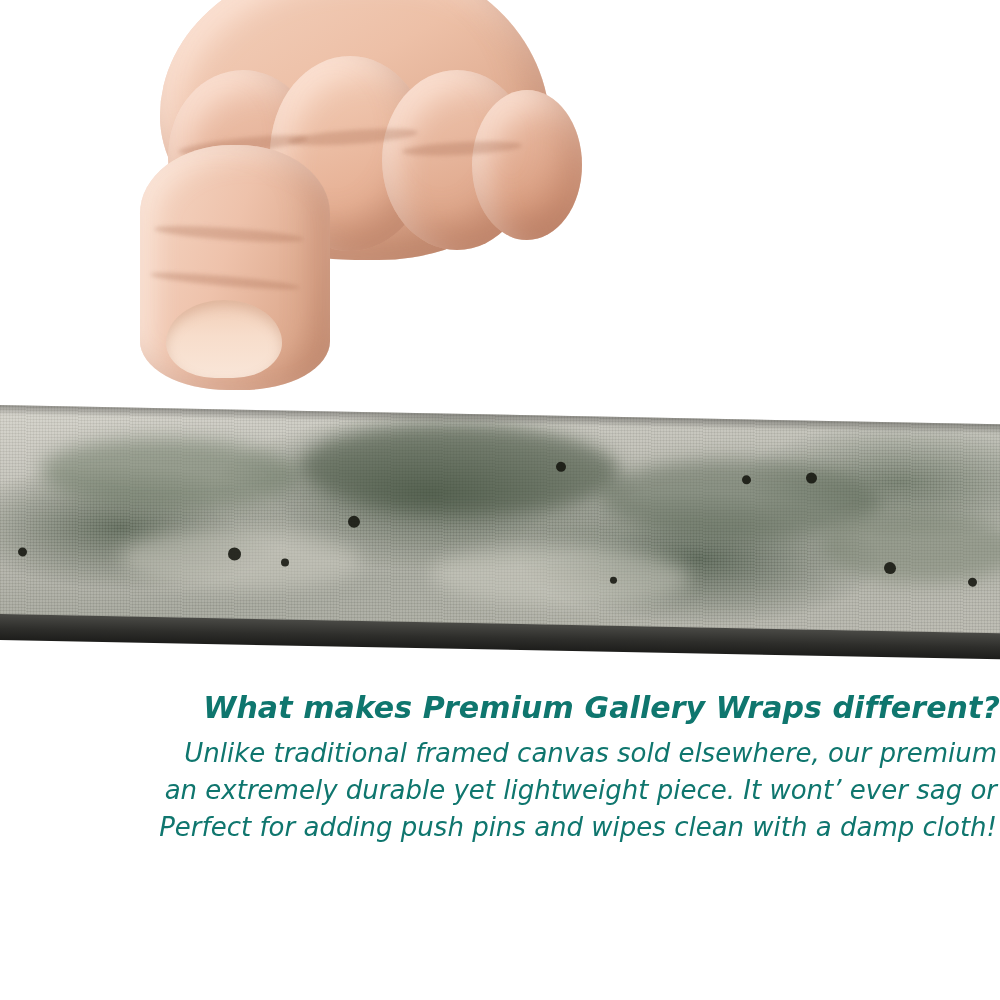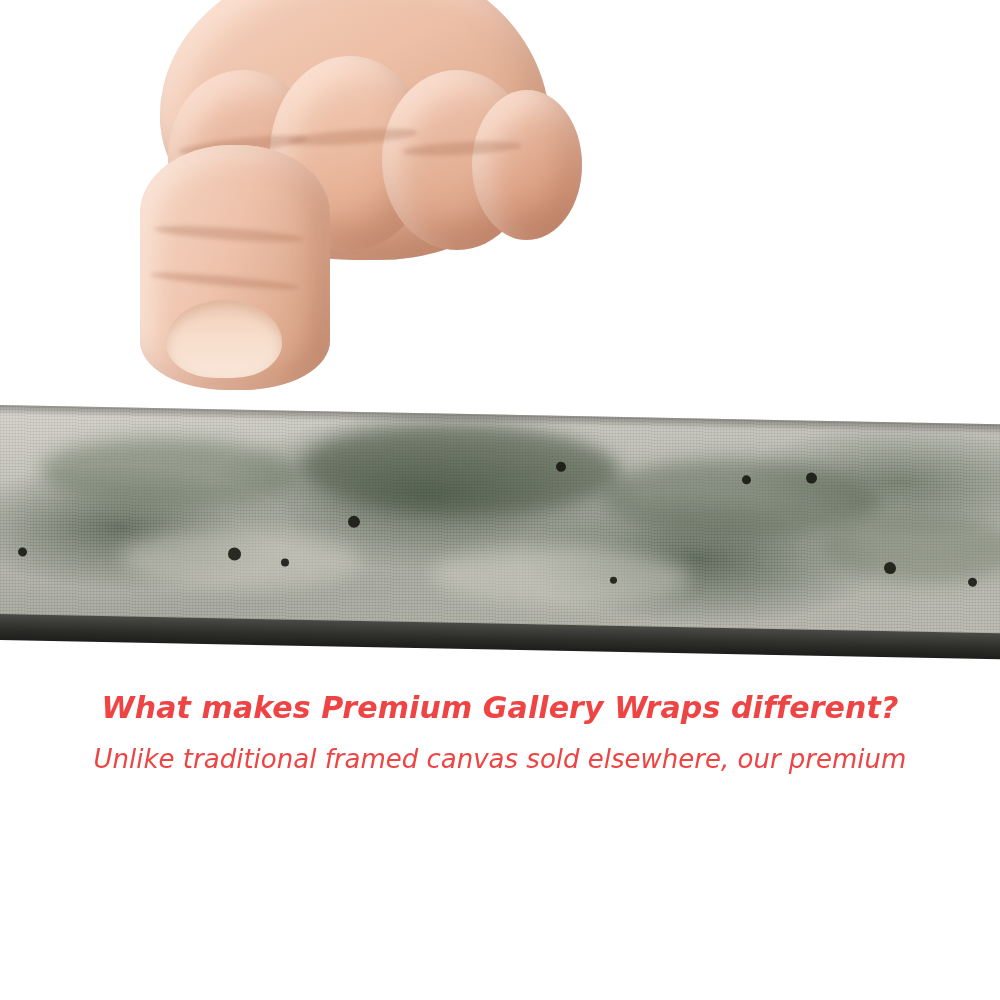--- a/index.html
+++ b/index.html
@@ -166,33 +166,33 @@
     transform-origin: left top;
     pointer-events: none;
   }
 
   
   .caption {
     position: absolute;
     left: 0;
     top: 690px;
     width: 1000px;
-    text-align: center;
-    color: #ef4444;
+    text-align: right;
+    color: #0f766e;
     font-family: "DejaVu Sans", sans-serif;
     font-style: italic;
   }
   .caption h2 {
     margin: 0 0 10px 0;
     font-size: 30px;
     font-weight: 700;
     letter-spacing: 0.1px;
   }
   .caption p {
-    margin: 16px;
+    margin: 3px;
     font-size: 26px;
     line-height: 1.42;
     font-weight: 400;
   }
   .caption .line {
     display: block;
   }
 </style>
 </head>
 <body>
@@ -236,16 +236,18 @@
       <div class="strip-speck" style="left:968px; top:154px; width:9px;  height:9px;"></div>
     </div>
     <div class="strip-top-shadow"></div>
     <div class="strip-bottom-edge"></div>
   </div>
 
   <div class="caption">
     <h2>What makes Premium Gallery Wraps different?</h2>
     <p>
       <span class="line">Unlike traditional framed canvas sold elsewhere, our premium</span>
+      <span class="line">an extremely durable yet lightweight piece. It wont’ ever sag or</span>
+      <span class="line">Perfect for adding push pins and wipes clean with a damp cloth!</span>
     </p>
   </div>
 
 </div>
 
 </body></html>

